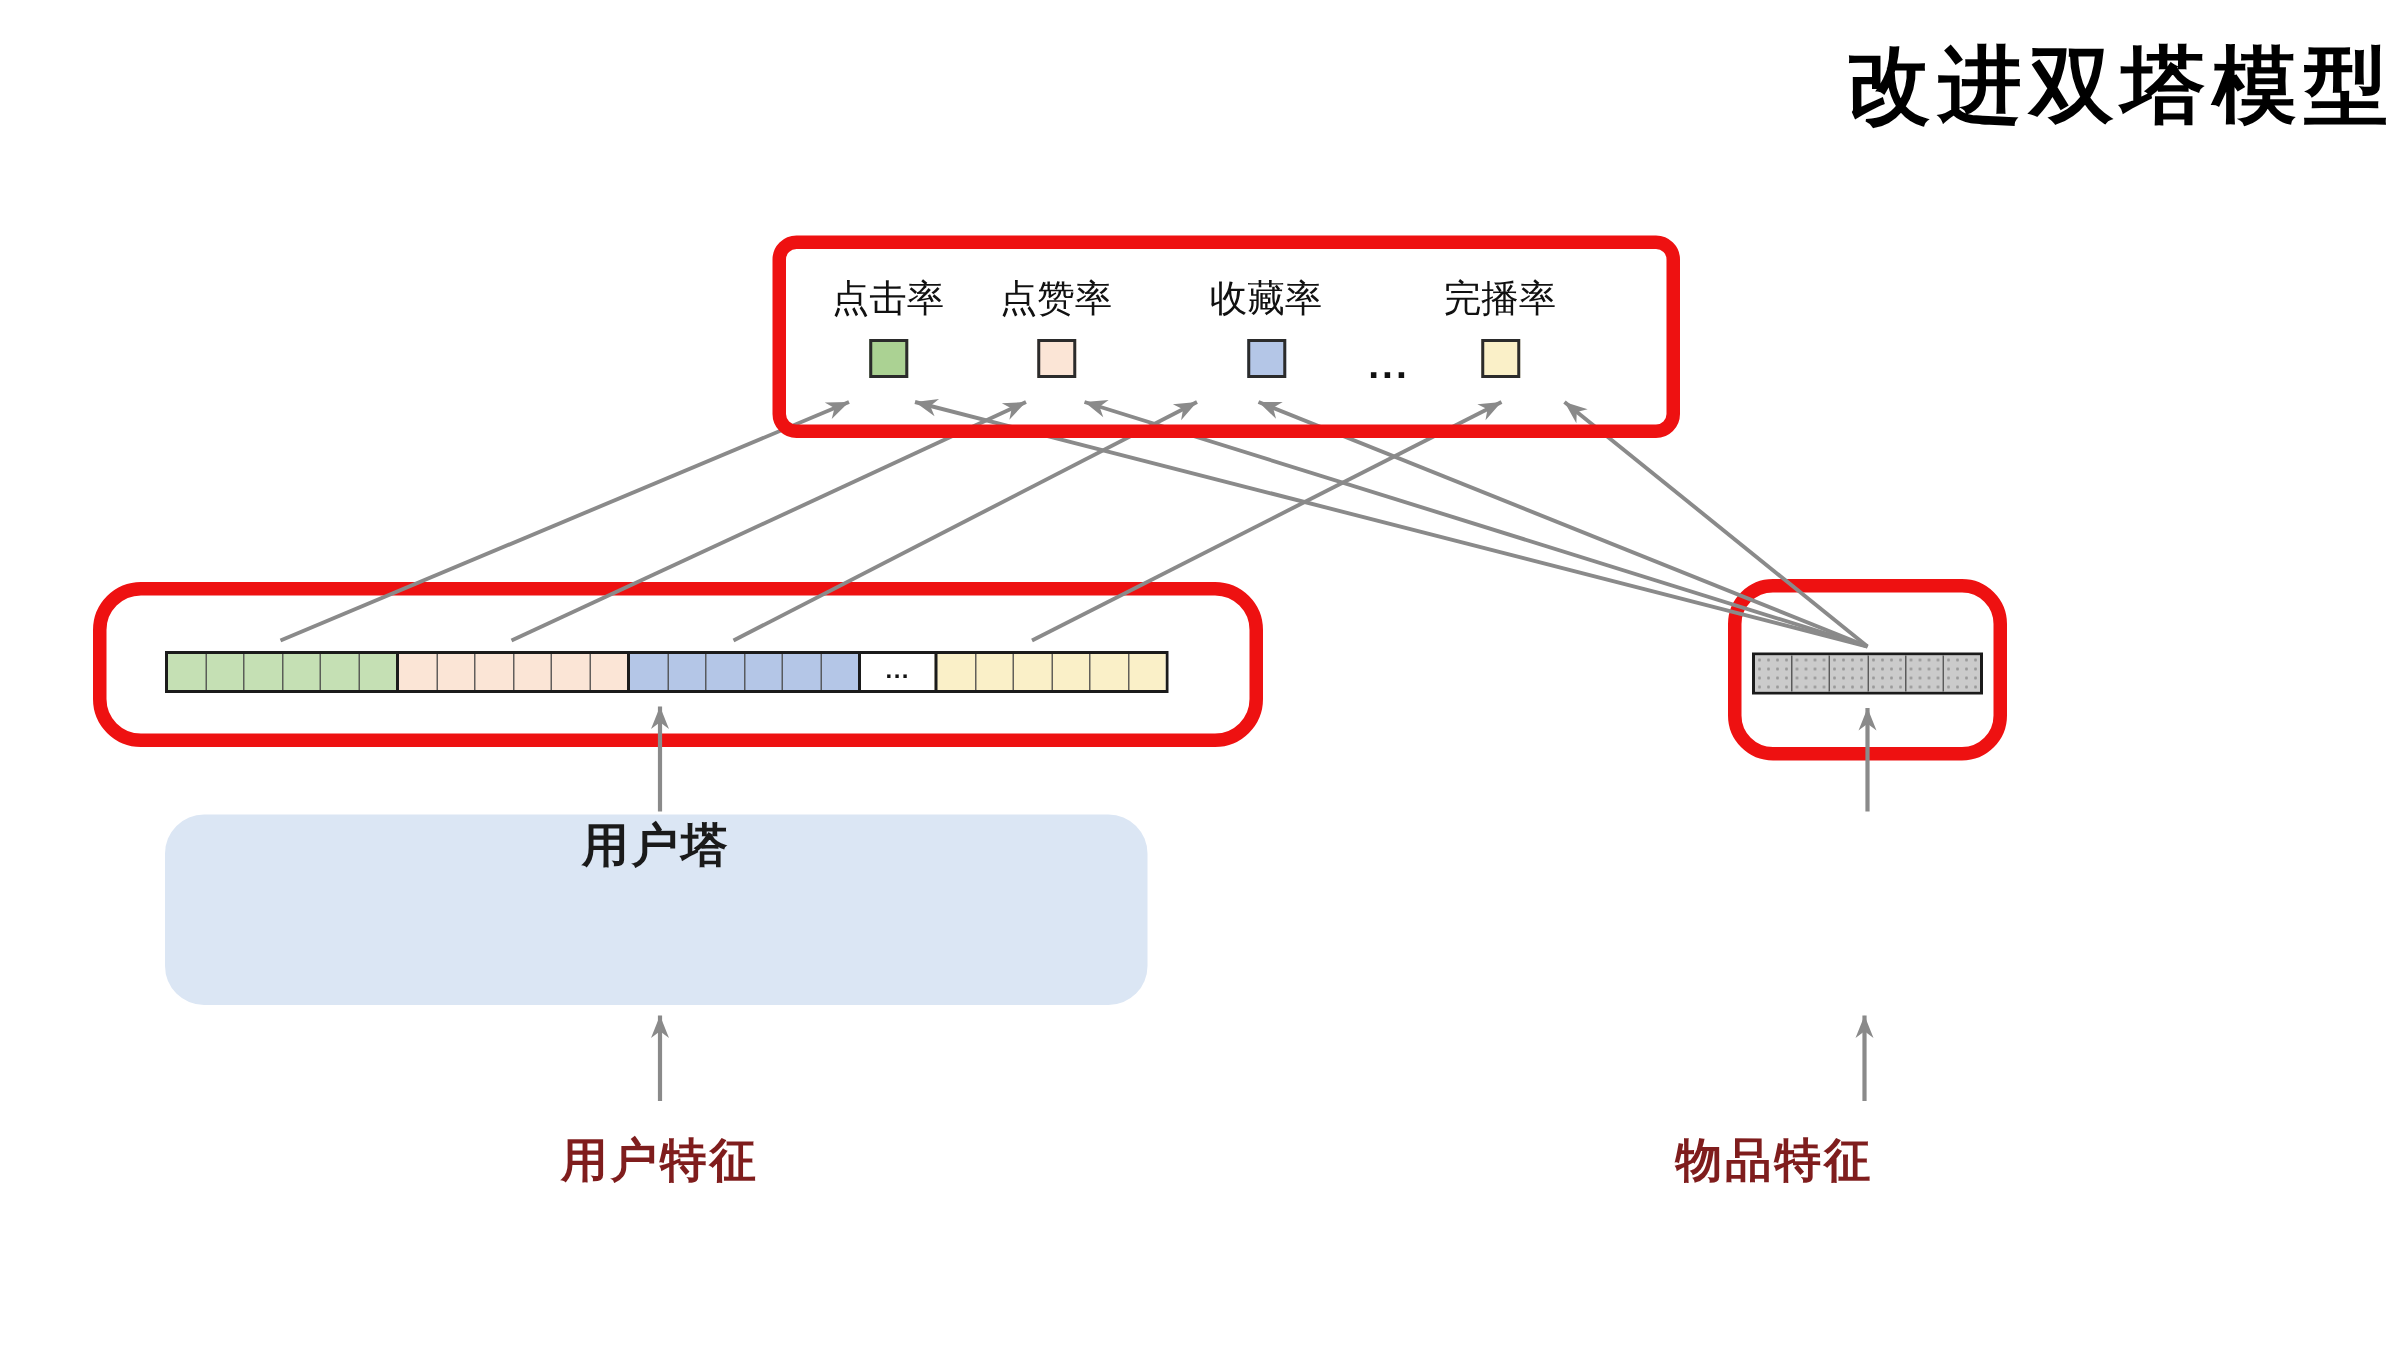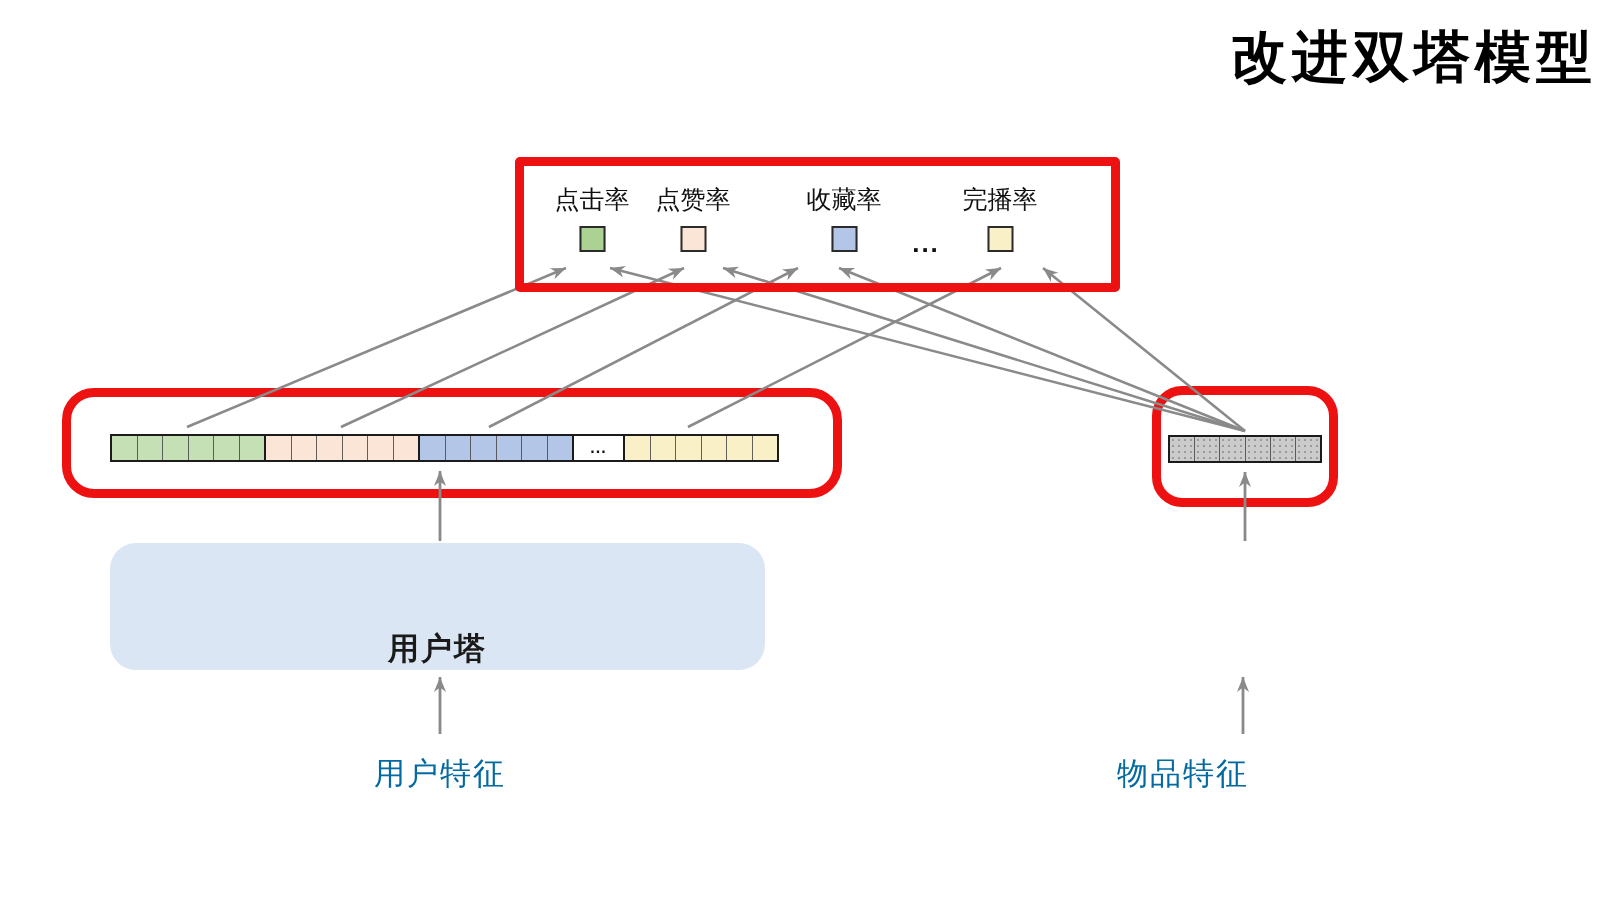--- a/index.html
+++ b/index.html
@@ -8,21 +8,21 @@
     font-family:"Liberation Sans","DejaVu Sans",sans-serif;color:#1a1a1a;
   }
   
   .title{
     position:absolute;left:0;top:20px;width:100%;text-align:right;
     font-family:"DejaVu Serif","Liberation Serif",serif;
     font-weight:bold;font-size:56px;letter-spacing:5px;color:#000;
   }
   
   .redbox{position:absolute;border:9px solid #ee1111;background:transparent;box-sizing:border-box;}
-  .box-heads{left:515px;top:157px;width:605px;height:135px;border-radius:5px;z-index:3;}
+  .box-heads{left:515px;top:157px;width:605px;height:135px;border-radius:16px;z-index:3;}
   .box-uservec{left:62px;top:388px;width:780px;height:110px;border-radius:32px;z-index:1;}
   .box-itemvec{left:1152px;top:386px;width:186px;height:121px;border-radius:30px;z-index:1;}
   
   .head-col{position:absolute;top:18px;transform:translateX(-50%);text-align:center;}
   .head-label{font-size:25px;line-height:30px;color:#111;white-space:nowrap;display:block;}
   .head-square{width:26px;height:26px;border:2px solid #2b2b2b;box-sizing:border-box;margin:12px auto 0;}
   .heads-dots{position:absolute;top:62px;transform:translateX(-50%);font-size:26px;font-weight:bold;letter-spacing:2px;color:#111;}
   
   .vector{position:absolute;display:flex;border:2px solid #1b1b1b;box-sizing:border-box;background:#fff;}
   .uvec{left:39px;top:37px;width:669px;height:28px;}
@@ -31,27 +31,27 @@
   .segment + .segment{border-left:2px solid #1b1b1b;}
   .segment .cell{flex:1;box-sizing:border-box;}
   .segment .cell + .cell{border-left:1px solid rgba(70,70,70,.85);}
   .segment.dots{flex:0 0 51px;align-items:center;justify-content:center;
     font-size:16px;font-weight:bold;letter-spacing:1px;background:#fff;color:#111;}
   .icell{flex:1;box-sizing:border-box;background:#cbcbcb;
     background-image:radial-gradient(#9a9a9a 0.9px, transparent 1px);background-size:6px 6px;}
   .icell + .icell{border-left:1px solid rgba(70,70,70,.85);}
   
   .tower{position:absolute;top:543px;height:127px;background:#dbe6f4;border-radius:26px;
-    display:flex;align-items:flex-end;justify-content:center;z-index:1;
+    display:flex;align-items:flex-start;justify-content:center;z-index:1;
     font-size:31px;font-weight:bold;color:#1a1a1a;letter-spacing:2px;}
   .tower-user{left:110px;width:655px;}
   .tower-item{left:1003px;width:460px;}
   
   .feat-label{position:absolute;top:753px;transform:translateX(-50%);
-    font-size:31px;color:#0369a1;white-space:nowrap;letter-spacing:2px;}
+    font-size:31px;color:#7f1d1d;white-space:nowrap;letter-spacing:2px;font-weight:bold;}
   
   .arrows{position:absolute;left:0;top:0;z-index:2;pointer-events:none;}
 </style>
 </head>
 <body>
 
 <div class="stage">
 
   <div class="title">改进双塔模型</div>
 
@@ -77,21 +77,21 @@
 
     <line x1="440" y1="734" x2="440" y2="677" stroke="#8a8a8a" stroke-width="2.8" marker-end="url(#ah)"></line>
     <line x1="1243" y1="734" x2="1243" y2="677" stroke="#8a8a8a" stroke-width="2.8" marker-end="url(#ah)"></line>
   </svg>
 
   <div class="redbox box-heads">
     <div class="head-col" style="left:68px">
       <span class="head-label">点击率</span>
       <div class="head-square" style="background: rgb(171, 210, 147);"></div>
     </div>
-    <div class="head-col" style="left:169px">
+    <div class="head-col" style="left:180px">
       <span class="head-label">点赞率</span>
       <div class="head-square" style="background: rgb(251, 229, 214);"></div>
     </div>
     <div class="head-col" style="left:320px">
       <span class="head-label">收藏率</span>
       <div class="head-square" style="background: rgb(180, 198, 231);"></div>
     </div>
     <div class="heads-dots" style="left:402px">...</div>
     <div class="head-col" style="left:476px">
       <span class="head-label">完播率</span>

